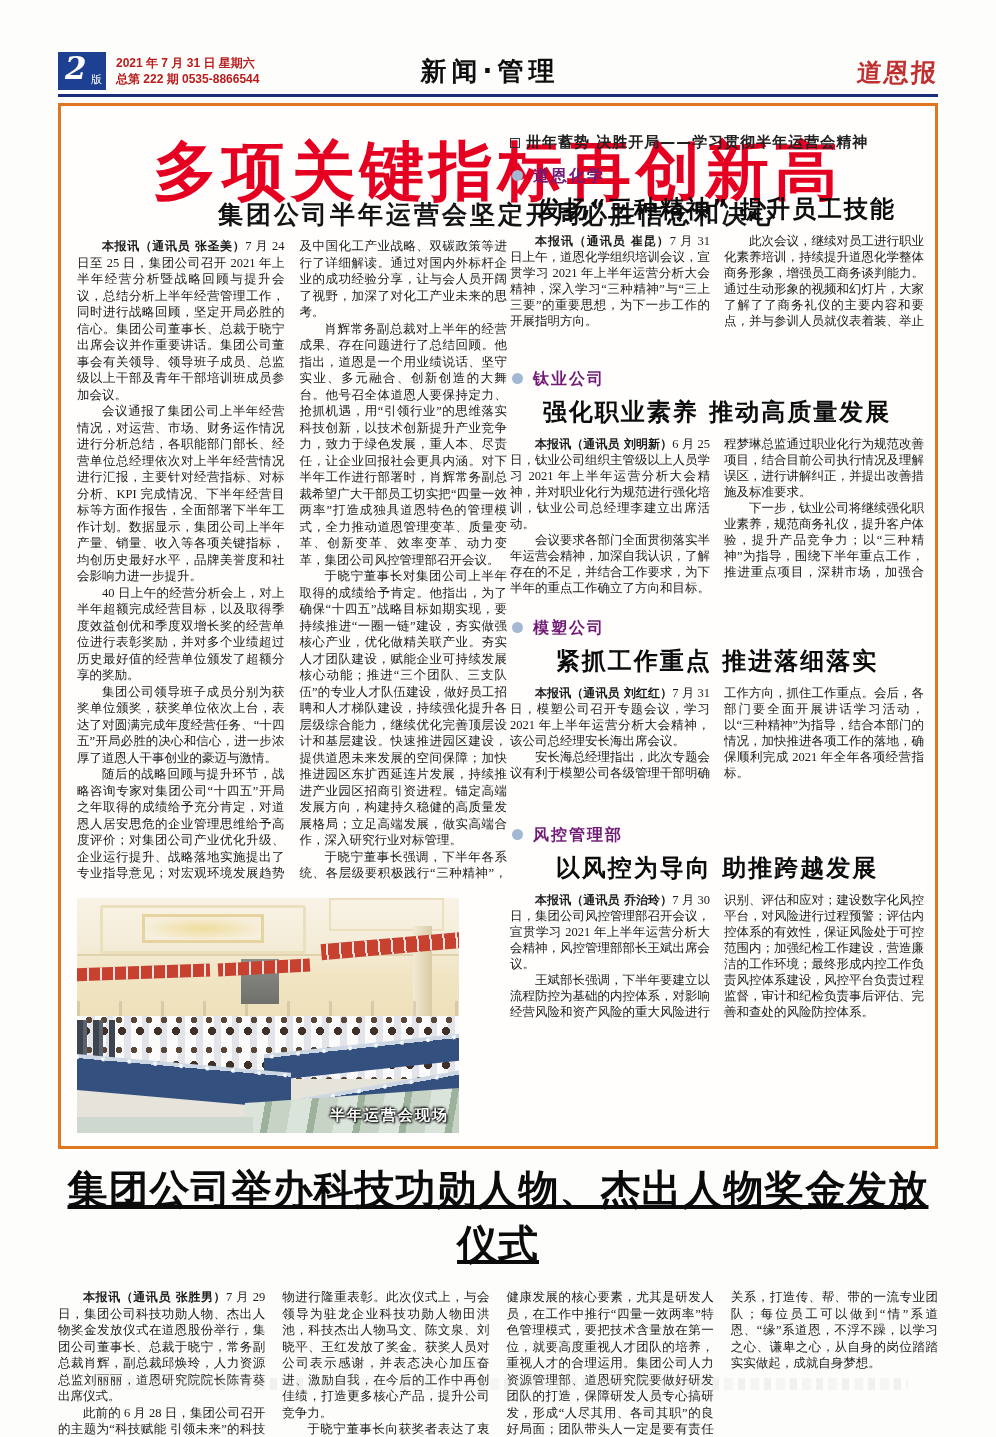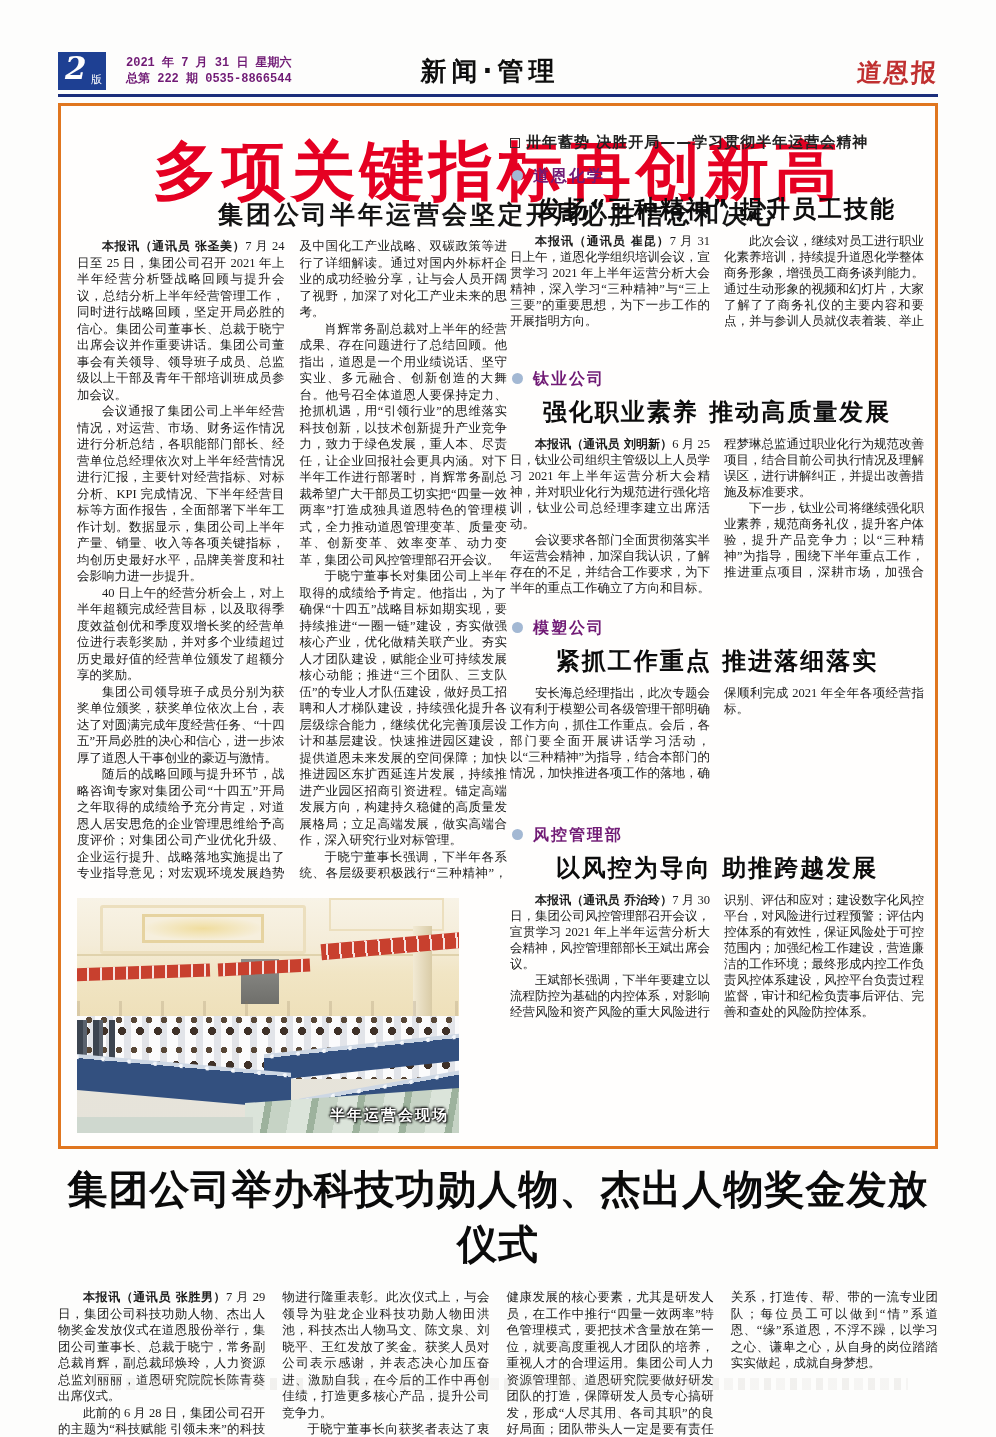--- a/index.html
+++ b/index.html
@@ -15,22 +15,22 @@
   .pagenum-box {
     position:absolute; left:0; top:0; width:48px; height:38px;
     background:#1e4093; color:#fff;
   }
   .pagenum-box .num {
     position:absolute; left:7px; top:-2px; font-size:31px; font-style:italic;
     font-family:"DejaVu Serif", serif; font-weight:700;
   }
   .pagenum-box .ban { position:absolute; right:4px; bottom:3px; font-size:11px; }
   .dateblock {
-    position:absolute; left:68px; top:3px; font-family:Liberation Mono, monospace;
-    font-size:12px; font-weight:600; line-height:16px; color:#701a75;
+    position:absolute; left:58px; top:3px; font-family:Liberation Sans, sans-serif;
+    font-size:12px; font-weight:600; line-height:16px; color:#b91c1c;
   }
   .section-title {
     position:absolute; left:0; right:16px; top:2px; text-align:center;
     font-family:"DejaVu Sans", sans-serif; font-size:26px; font-weight:900;
     letter-spacing:5px; color:#0d0d0d;
   }
   .paper-name {
     position:absolute; right:0; top:4px; color:#c03030; font-size:25px;
     font-weight:700; font-family:"DejaVu Serif", serif; letter-spacing:2px;
     transform:skewX(-4deg);
@@ -130,21 +130,21 @@
   .ph-caption {
     position:absolute; right:10px; bottom:8px; color:#fff; font-size:15px; font-weight:700;
     letter-spacing:2px; font-family:"DejaVu Sans", sans-serif;
     text-shadow:0 0 3px #000, 1px 1px 2px #000, -1px -1px 2px #000;
   }
 
   
   .bottom-story { position:absolute; left:58px; top:1162px; width:880px; }
   .bottom-headline {
     text-align:center; font-family:"DejaVu Sans", sans-serif; font-size:40px;
-    font-weight:900; letter-spacing:1px; color:#0b0b0b;
+    font-weight:900; letter-spacing:1px; color:#0b0b0b;text-decoration:underline;
   }
   .bottom-body {
     margin-top:17px; columns:4; column-gap:17px; column-fill:auto;
     height:168px; overflow:hidden; font-size:12.5px; line-height:16.5px; text-align:justify;
   }
   .show-through {
     position:absolute; left:88px; top:1378px; width:820px; height:12px; opacity:.5;
     background:repeating-linear-gradient(90deg, rgba(185,180,172,.35) 0 7px, rgba(0,0,0,0) 7px 12px, rgba(185,180,172,.22) 12px 21px, rgba(0,0,0,0) 21px 26px);
   }
 </style>
@@ -224,20 +224,21 @@
             <p class="para"><b>本报讯（通讯员 刘明新）</b>6 月 25 日，钛业公司组织主管级以上人员学习 2021 年上半年运营分析大会精神，并对职业化行为规范进行强化培训，钛业公司总经理李建立出席活动。</p>
             <p class="para">会议要求各部门全面贯彻落实半年运营会精神，加深自我认识，了解存在的不足，并结合工作要求，为下半年的重点工作确立了方向和目标。程梦琳总监通过职业化行为规范改善项目，结合目前公司执行情况及理解误区，进行讲解纠正，并提出改善措施及标准要求。</p>
             <p class="para">下一步，钛业公司将继续强化职业素养，规范商务礼仪，提升客户体验，提升产品竞争力；以“三种精神”为指导，围绕下半年重点工作，推进重点项目，深耕市场，加强合作，努力夯实高质量发展之路，打赢“十四五”开局必胜之战。</p>
           </div>
       </div>
 
       <div class="sec mt22">
         <div class="sec-tag"><span class="dot"></span><span>模塑公司</span></div>
         <h3 class="sec-headline">紧抓工作重点  推进落细落实</h3>
         <div class="sec-body" style="height:100px">
+            <p class="para"><b>本报讯（通讯员 刘红红）</b>7 月 31 日，模塑公司召开专题会议，学习 2021 年上半年运营分析大会精神，该公司总经理安长海出席会议。</p>
             <p class="para">安长海总经理指出，此次专题会议有利于模塑公司各级管理干部明确工作方向，抓住工作重点。会后，各部门要全面开展讲话学习活动，以“三种精神”为指导，结合本部门的情况，加快推进各项工作的落地，确保顺利完成 2021 年全年各项经营指标。</p>
           </div>
       </div>
 
       <div class="sec mt40">
         <div class="sec-tag"><span class="dot"></span><span>风控管理部</span></div>
         <h3 class="sec-headline">以风控为导向  助推跨越发展</h3>
         <div class="sec-body" style="height:130px">
             <p class="para"><b>本报讯（通讯员 乔治玲）</b>7 月 30 日，集团公司风控管理部召开会议，宣贯学习 2021 年上半年运营分析大会精神，风控管理部部长王斌出席会议。</p>
             <p class="para">王斌部长强调，下半年要建立以流程防控为基础的内控体系，对影响经营风险和资产风险的重大风险进行识别、评估和应对；建设数字化风控平台，对风险进行过程预警；评估内控体系的有效性，保证风险处于可控范围内；加强纪检工作建设，营造廉洁的工作环境；最终形成内控工作负责风控体系建设，风控平台负责过程监督，审计和纪检负责事后评估、完善和查处的风险防控体系。</p>

